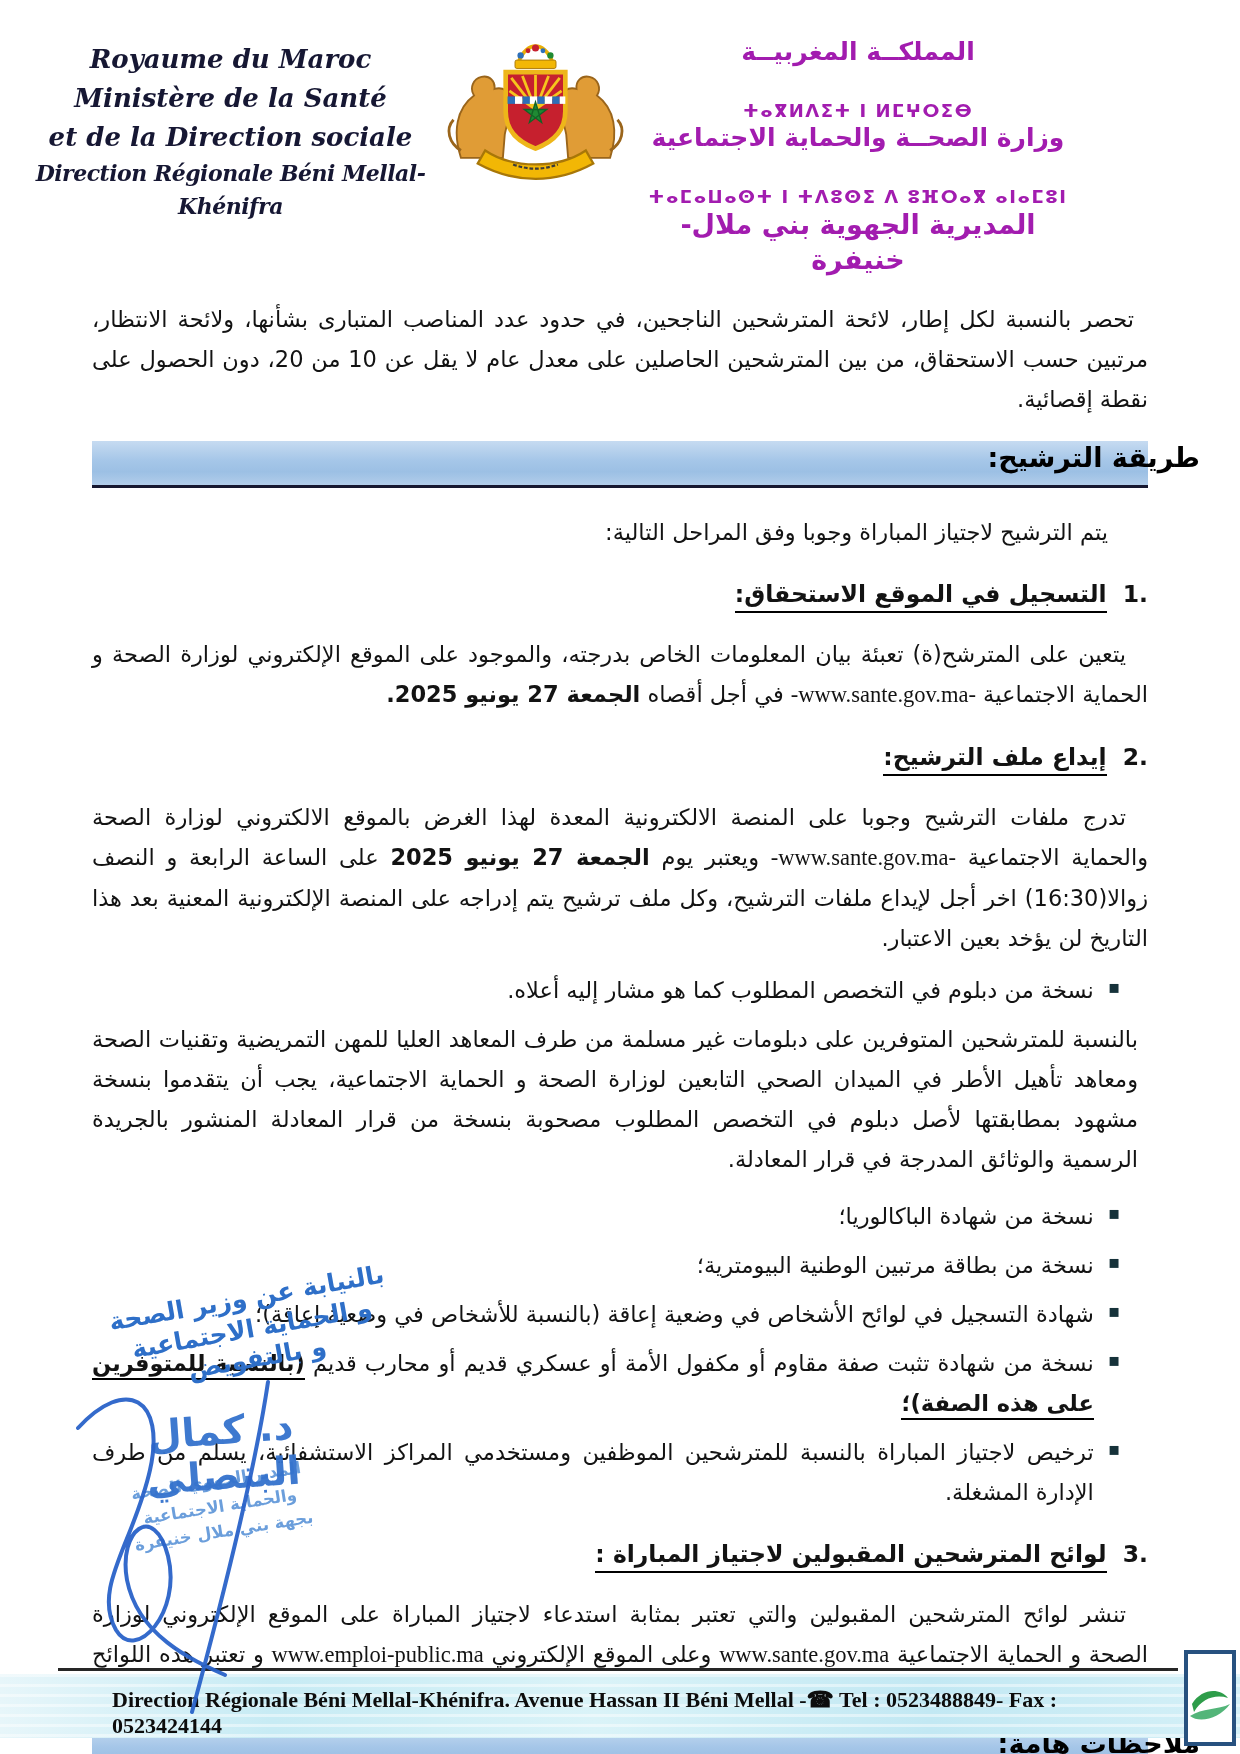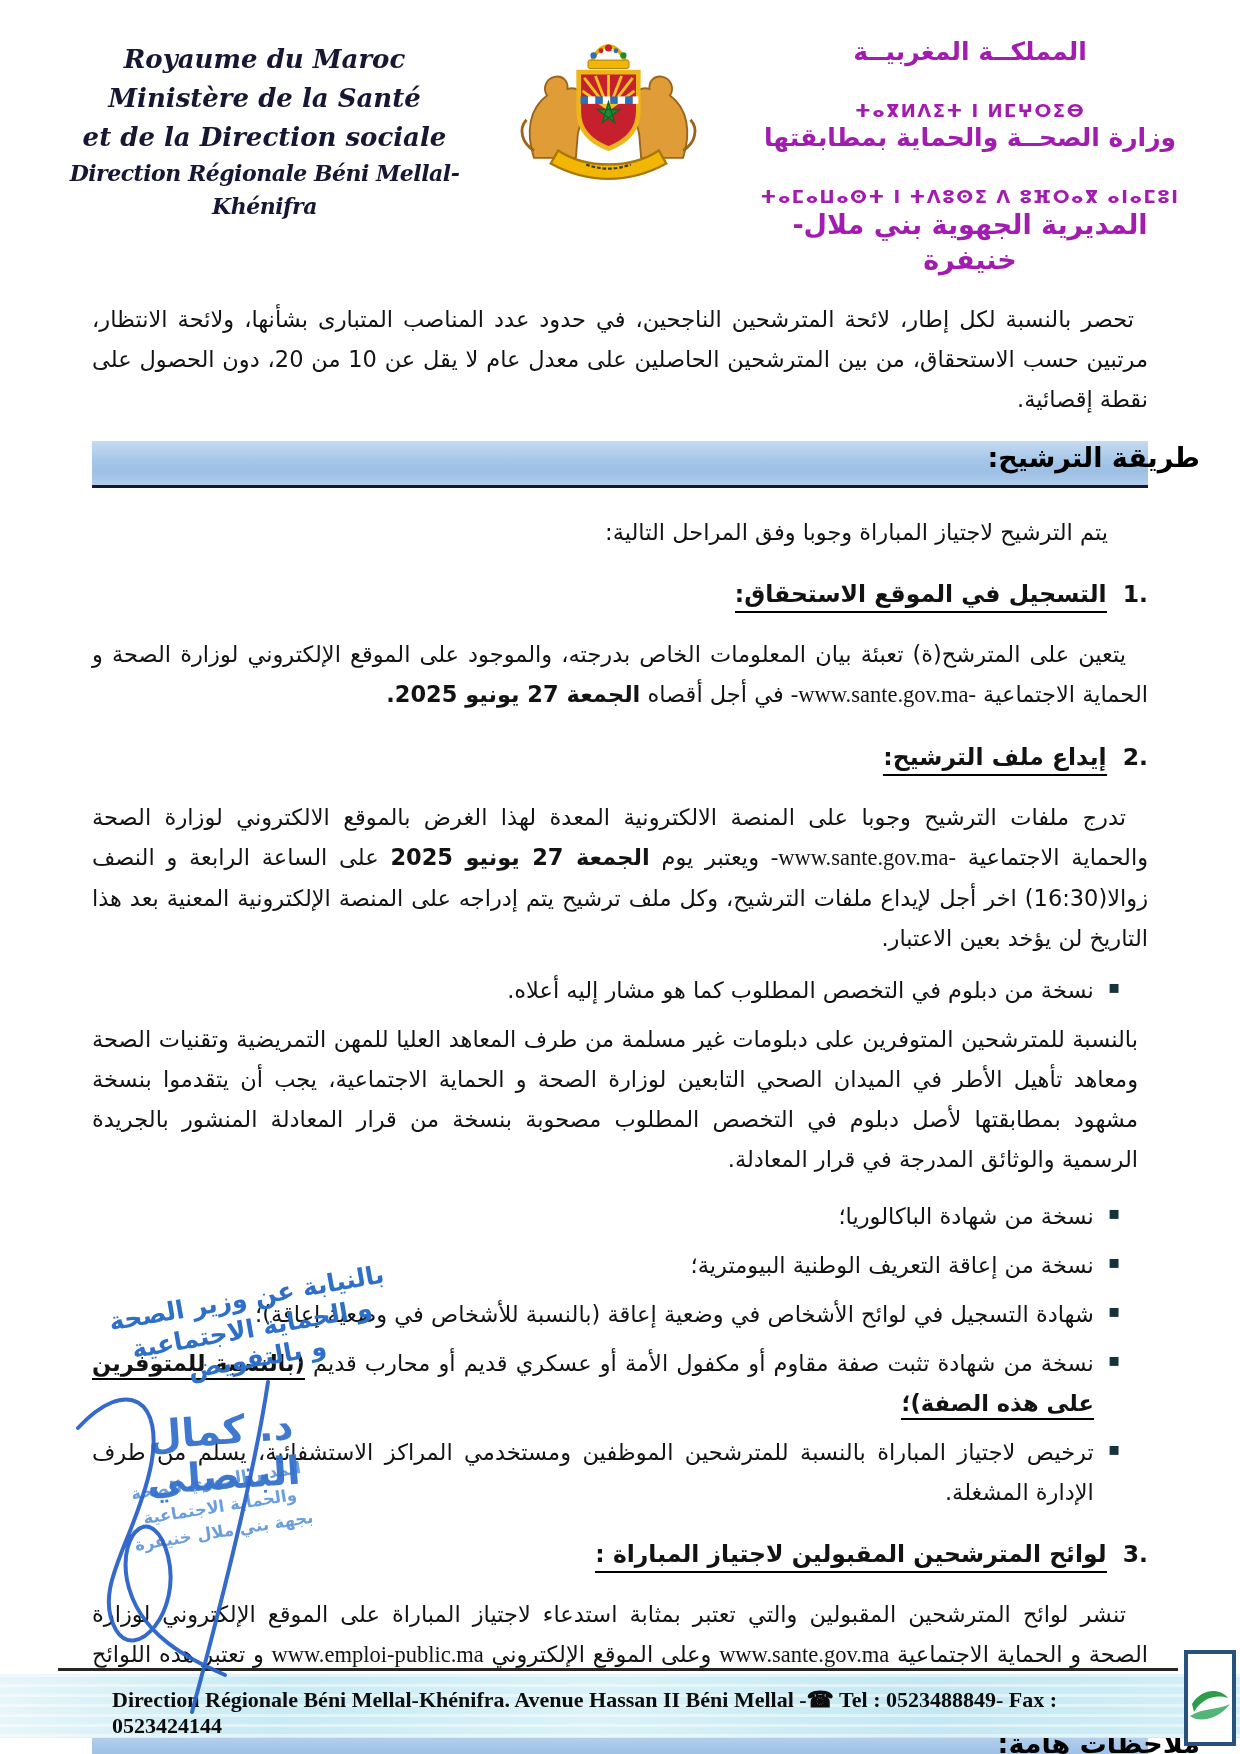--- a/index.html
+++ b/index.html
@@ -1,20 +1,20 @@
 <!DOCTYPE html>
 <html lang="ar"><head>
 <meta charset="utf-8">
 <style>
   html,body{margin:0;padding:0;background:#ffffff;}
   .page{position:relative;width:1240px;height:1754px;margin:0 auto;background:#fff;
         font-family:"DejaVu Sans",sans-serif;color:#131313;overflow:hidden;}
 
   
-  .header{display:flex;justify-content:space-between;align-items:flex-start;padding:34px 50px 0 62px;}
+  .header{display:flex;align-items:flex-start;padding:34px 50px 0 28px;}
   .hdr-left{width:405px;text-align:center;font-family:"DejaVu Serif",serif;font-style:italic;
             font-weight:bold;color:#161733;line-height:1.5;padding-top:6px;}
   .hdr-left span{display:block;}
   .hdr-left span:nth-child(1){font-size:26px;}
   .hdr-left span:nth-child(2){font-size:26px;}
   .hdr-left span:nth-child(3){font-size:26px;}
   .hdr-left span:nth-child(4){font-size:22px;letter-spacing:-.5px;}
   .emblem{width:205px;height:150px;flex:none;}
   .hdr-right{width:440px;direction:rtl;text-align:center;color:#a21caf;padding-top:2px;line-height:1.28;}
   .hdr-right .ar-big{display:block;font-size:25px;font-weight:bold;}
@@ -129,21 +129,21 @@
         <path d="M110,70 L116.5,92 L98,78 L122,78 L103.5,92 Z" fill="#1f8a33" stroke="#136326" stroke-width="1.5"></path>
 
         <path d="M56,122 C86,142 134,142 164,122 L172,136 C132,158 88,158 48,136 Z" fill="#f2b705" stroke="#a87708" stroke-width="2.5"></path>
         <path d="M86,137 q24,9 48,0" stroke="#3a3a3a" stroke-width="2.4" fill="none" stroke-dasharray="4 2"></path>
       </svg>
     </div>
 
     <div class="hdr-right">
       <span class="ar-big">المملكــة المغربيــة</span>
       <span class="tif">ⵜⴰⴳⵍⴷⵉⵜ ⵏ ⵍⵎⵖⵔⵉⴱ</span>
-      <span class="ar-big">وزارة الصحــة والحماية بمطابقتها</span>
+      <span class="ar-big">وزارة الصحــة والحماية الاجتماعية</span>
       <span class="tif">ⵜⴰⵎⴰⵡⴰⵙⵜ ⵏ ⵜⴷⵓⵙⵉ ⴷ ⵓⴼⵔⴰⴳ ⴰⵏⴰⵎⵓⵏ</span>
       <span class="ar-dir">المديرية الجهوية بني ملال-خنيفرة</span>
     </div>
   </header>
 
   <main class="main">
 
     <p class="intro">تحصر بالنسبة لكل إطار، لائحة المترشحين الناجحين، في حدود عدد المناصب المتبارى بشأنها، ولائحة الانتظار، مرتبين حسب الاستحقاق، من بين المترشحين الحاصلين على معدل عام لا يقل عن 10 من 20، دون الحصول على نقطة إقصائية.</p>
 
     <div class="section-bar">
@@ -174,21 +174,21 @@
       <span class="bullet-text">نسخة من دبلوم في التخصص المطلوب كما هو مشار إليه أعلاه.</span>
     </div>
     <p class="note-after-bullet">بالنسبة للمترشحين المتوفرين على دبلومات غير مسلمة من طرف المعاهد العليا للمهن التمريضية وتقنيات الصحة ومعاهد تأهيل الأطر في الميدان الصحي التابعين لوزارة الصحة و الحماية الاجتماعية، يجب أن يتقدموا بنسخة مشهود بمطابقتها لأصل دبلوم في التخصص المطلوب مصحوبة بنسخة من قرار المعادلة المنشور بالجريدة الرسمية والوثائق المدرجة في قرار المعادلة.</p>
 
     <div class="bullet-row">
       <span class="bullet-icon">▪</span>
       <span class="bullet-text">نسخة من شهادة الباكالوريا؛</span>
     </div>
     <div class="bullet-row">
       <span class="bullet-icon">▪</span>
-      <span class="bullet-text">نسخة من إعاقة التعريف الوطنية البيومترية؛</span>
+      <span class="bullet-text">نسخة من بطاقة مرتبين الوطنية البيومترية؛</span>
     </div>
     <div class="bullet-row">
       <span class="bullet-icon">▪</span>
       <span class="bullet-text">شهادة التسجيل في لوائح الأشخاص في وضعية إعاقة (بالنسبة للأشخاص في وضعية إعاقة)؛</span>
     </div>
     <div class="bullet-row">
       <span class="bullet-icon">▪</span>
       <span class="bullet-text"><span>نسخة من شهادة تثبت صفة مقاوم أو مكفول الأمة أو عسكري قديم أو محارب قديم </span><span class="b u">(بالنسبة للمتوفرين على هذه الصفة)؛</span></span>
     </div>
     <div class="bullet-row">

